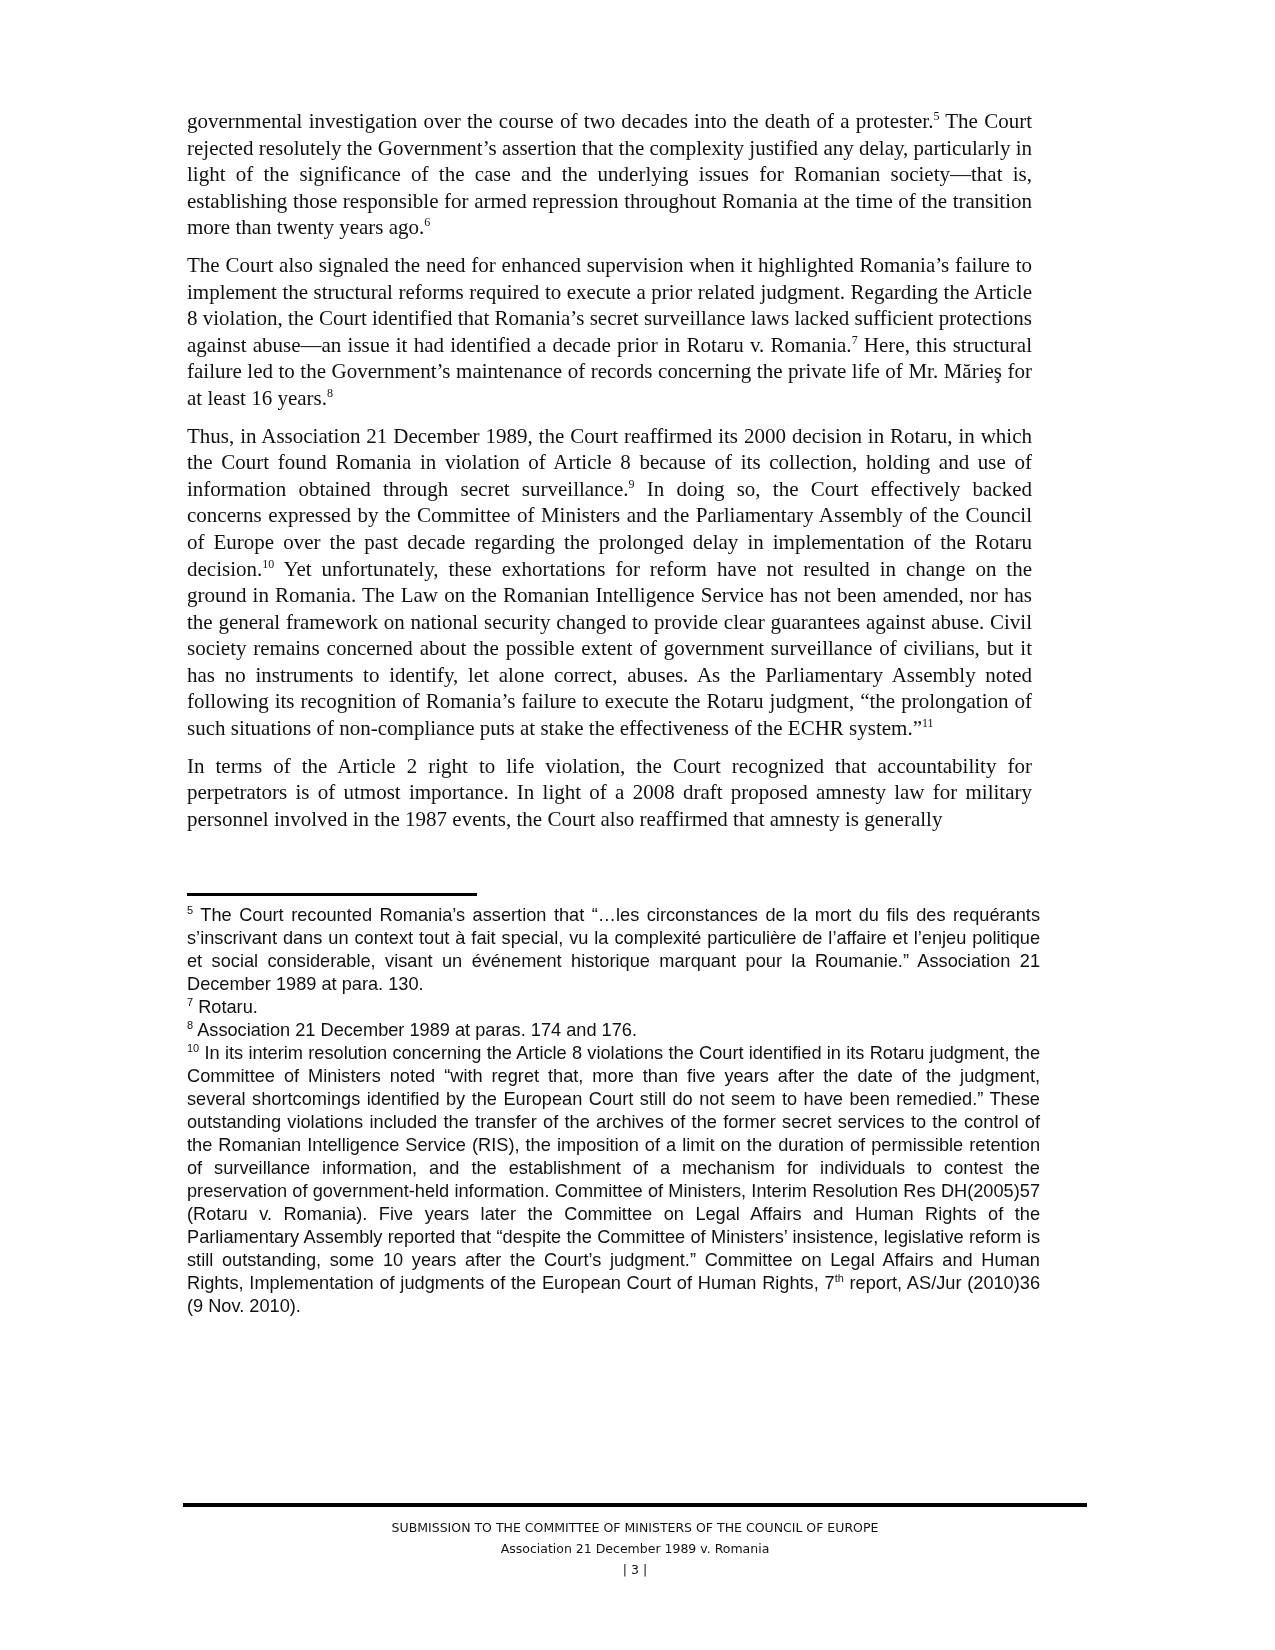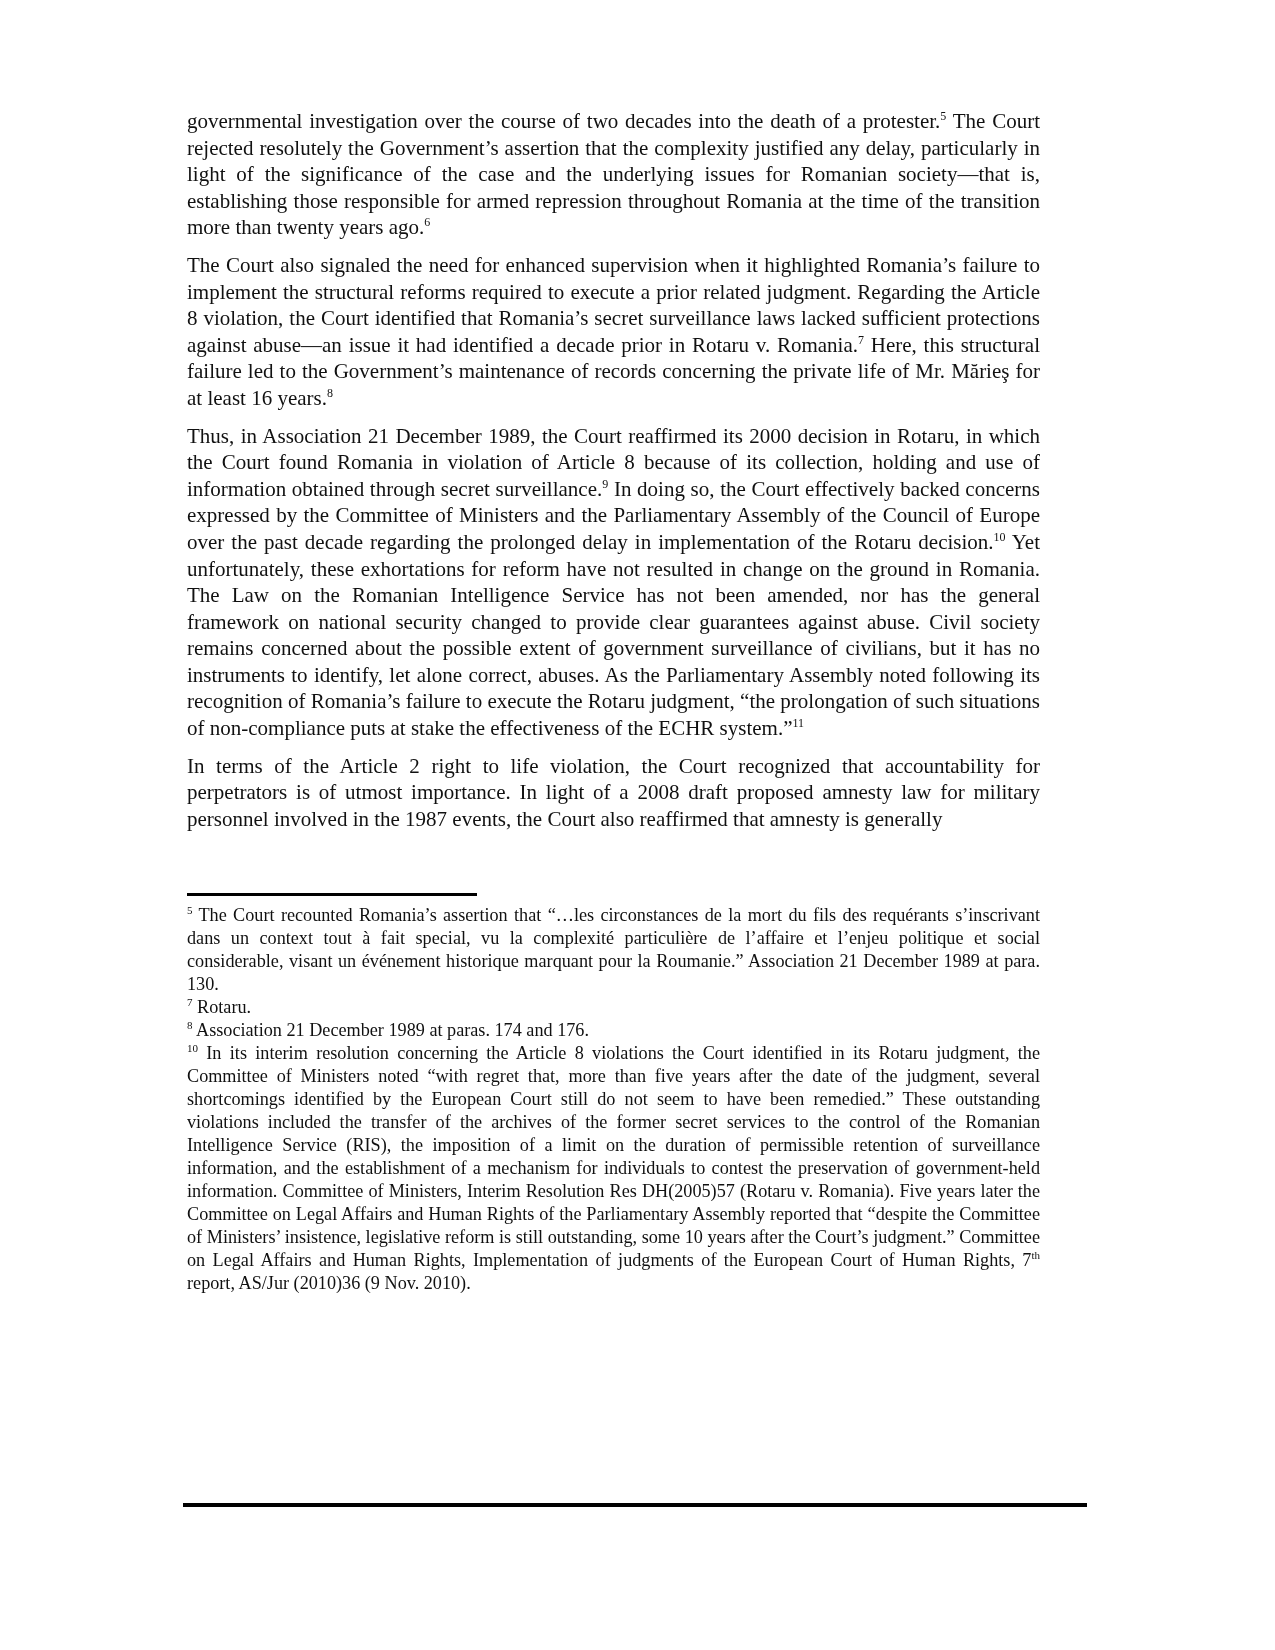--- a/index.html
+++ b/index.html
@@ -3,26 +3,26 @@
 <meta charset="utf-8">
 <style>
   html, body { margin: 0; padding: 0; background: #ffffff; }
   body { width: 1275px; height: 1650px; position: relative; overflow: hidden; color: #111; }
   .page { position: absolute; left: 0; top: 0; width: 1275px; height: 1650px; }
   .body-text {
     position: absolute; left: 187px; top: 108px; width: 853px;
     font-family: "Liberation Serif", serif; font-size: 21px; line-height: 26.6px;
     text-align: justify;
   }
-  .body-text p { margin: 0 0 11px 0; }
+  .body-text p { margin: 0 8px 11px 0; }
   sup { font-size: 12px; line-height: 0; vertical-align: super; }
   .fn-rule { position: absolute; left: 187px; top: 893px; width: 290px; height: 3px; background: #000; }
   .footnotes {
     position: absolute; left: 187px; top: 904px; width: 853px;
-    font-family: Liberation Serif, serif; font-size: 18.2px; line-height: 23px;
+    font-family: Liberation Sans, sans-serif; font-size: 18.2px; line-height: 23px;
     text-align: justify;
   }
   .footnotes p { margin: 0; }
   .footnotes sup { font-size: 11px; }
   .footer-rule { position: absolute; left: 183px; top: 1503px; width: 904px; height: 4px; background: #000; }
   .footer {
     position: absolute; left: 183px; top: 1517px; width: 904px; text-align: center;
     font-family: "DejaVu Sans", sans-serif; font-size: 12.5px; line-height: 21px; color: #111;
   }
   .footer div { margin: 0; }
@@ -46,14 +46,19 @@
 
   <div class="footnotes">
     <p><sup>5</sup><span> The Court recounted Romania’s assertion that “…les circonstances de la mort du fils des requérants s’inscrivant dans un context tout à fait special, vu la complexité particulière de l’affaire et l’enjeu politique et social considerable, visant un événement historique marquant pour la Roumanie.” Association 21 December 1989 at para. 130.</span></p>
     <p><sup>7</sup><span> Rotaru.</span></p>
     <p><sup>8</sup><span> Association 21 December 1989 at paras. 174 and 176.</span></p>
     <p><sup>10</sup><span> In its interim resolution concerning the Article 8 violations the Court identified in its Rotaru judgment, the Committee of Ministers noted “with regret that, more than five years after the date of the judgment, several shortcomings identified by the European Court still do not seem to have been remedied.” These outstanding violations included the transfer of the archives of the former secret services to the control of the Romanian Intelligence Service (RIS), the imposition of a limit on the duration of permissible retention of surveillance information, and the establishment of a mechanism for individuals to contest the preservation of government-held information. Committee of Ministers, Interim Resolution Res DH(2005)57 (Rotaru v. Romania). Five years later the Committee on Legal Affairs and Human Rights of the Parliamentary Assembly reported that “despite the Committee of Ministers’ insistence, legislative reform is still outstanding, some 10 years after the Court’s judgment.” Committee on Legal Affairs and Human Rights, Implementation of judgments of the European Court of Human Rights, 7</span><sup>th</sup><span> report, AS/Jur (2010)36 (9 Nov. 2010).</span></p>
   </div>
 
   <div class="footer-rule"></div>
 
+  <div class="footer">
+    <div>SUBMISSION TO THE COMMITTEE OF MINISTERS OF THE COUNCIL OF EUROPE</div>
+    <div>Association 21 December 1989 v. Romania</div>
+    <div>| 3 |</div>
+  </div>
 
 </div>
 
 </body></html>

